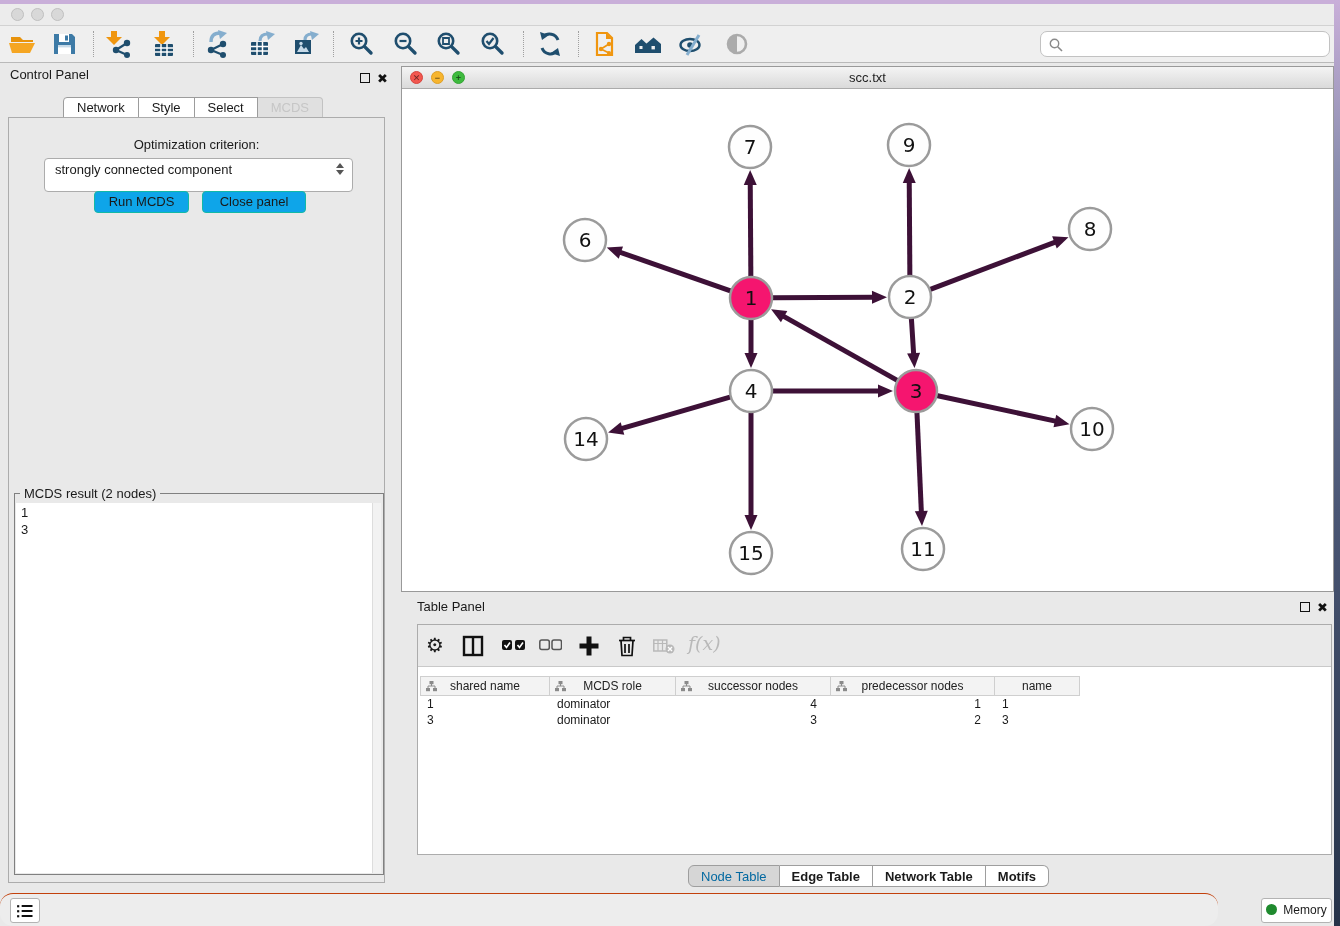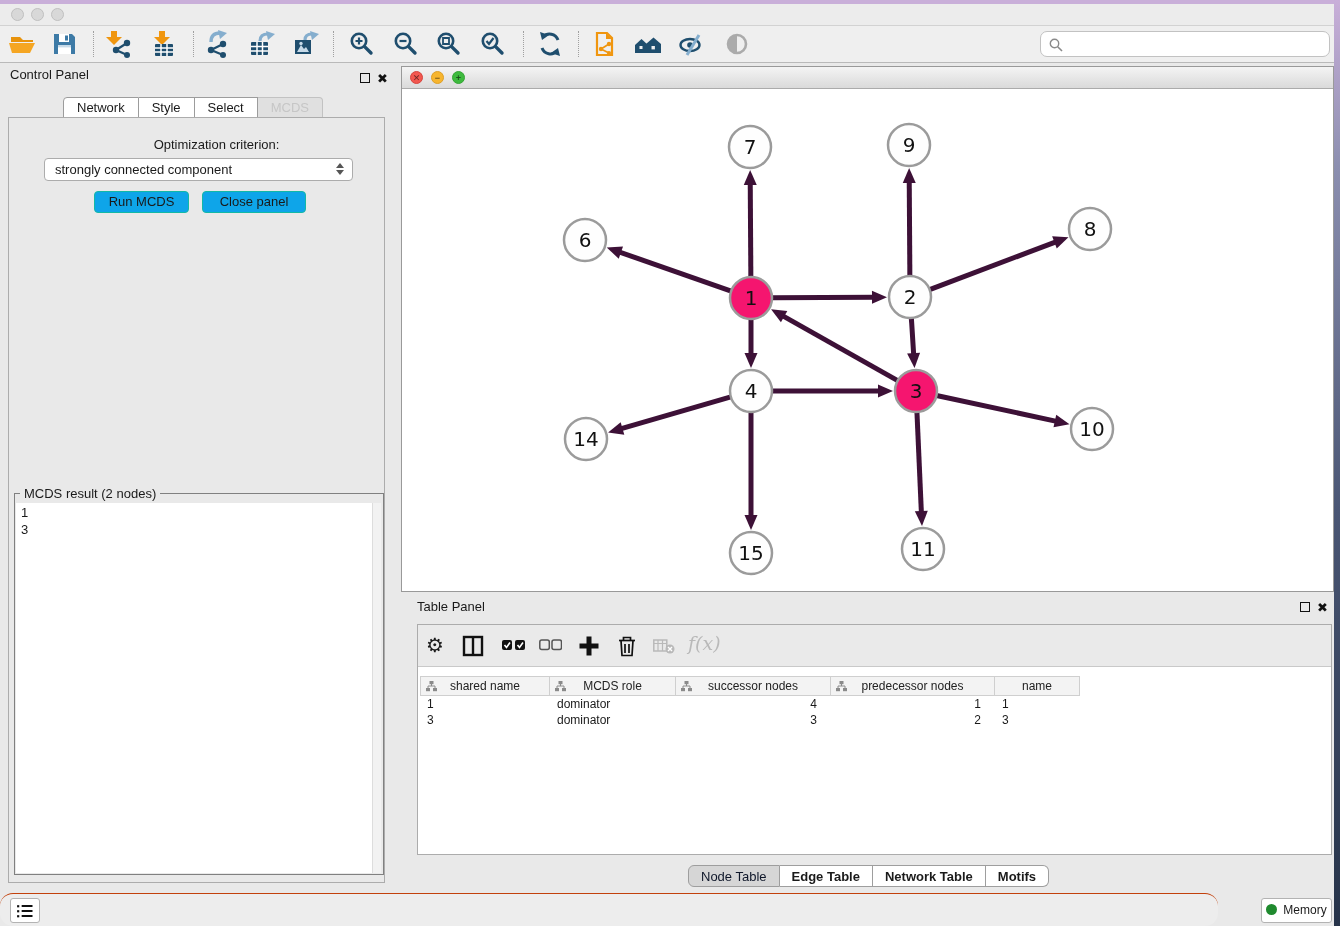--- a/index.html
+++ b/index.html
@@ -22,22 +22,22 @@
   
   .cp-title { left:10px; top:67px; font-size:13px; }
   .panel-mini { font-size:13px; font-weight:bold; color:#111; cursor:pointer; line-height:13px; }
   .float-sq { width:10px; height:10px; border:1.5px solid #111; display:inline-block; cursor:pointer; }
   .ctabs { left:63px; top:97px; height:21px; display:flex; }
   .ctab { height:21px; padding:0 13px; font-size:13px; line-height:20px; background:#fff;
     border:1px solid #9C9C9C; border-left:none; cursor:pointer; }
   .ctab:first-child { border-left:1px solid #9C9C9C; border-radius:4px 0 0 0; }
   .ctab-active { background:#E0E0E0; color:#C6C6C6; border-color:#C2C2C2; border-radius:0 4px 0 0; }
   .cp-box { left:8px; top:117px; width:377px; height:766px; background:#E9E9E9; border:1px solid #ACACAC; }
-  .opt-label { left:8px; top:137px; width:377px; text-align:center; font-size:13px;margin-left:20px; }
-  .dropdown { left:44px; top:158px; width:309px; height:23px; background:#fff; border:1px solid #ACACAC;
+  .opt-label { left:8px; top:137px; width:377px; text-align:center; font-size:13px; }
+  .dropdown { left:44px; top:158px; width:309px; height:34px; background:#fff; border:1px solid #ACACAC;
     border-radius:4px; font-size:13px; line-height:21px; padding-left:10px; cursor:pointer; }
   .dd-stepper { position:absolute; right:8px; top:4px; display:flex; flex-direction:column; gap:2px; }
   .dd-up { width:0;height:0;border-left:4px solid transparent;border-right:4px solid transparent;border-bottom:5px solid #555; }
   .dd-down { width:0;height:0;border-left:4px solid transparent;border-right:4px solid transparent;border-top:5px solid #555; }
   .btn { height:22px; background:#0ea5e9; border:1px solid #14b8a6; border-radius:4px; font-size:13px;
     text-align:center; line-height:20px; cursor:pointer; }
   .result-group { left:14px; top:493px; width:370px; height:382px; border:1px solid #808080; }
   .result-legend { left:20px; top:486px; background:#E9E9E9; padding:0 4px; font-size:13px; }
   .result-area { left:16px; top:503px; width:365px; height:370px; background:#fff; white-space:pre;
     font-size:13px; line-height:17px; padding:1px 0 0 5px; cursor:text; }
@@ -62,21 +62,21 @@
   .th:first-child { border-left:1px solid #CFCFCF; }
   .th svg { position:absolute; left:5px; top:4px; }
   .tbody { position:absolute; left:2px; top:71px; }
   .trow { display:flex; height:16px; cursor:pointer; }
   .td { font-size:12px; line-height:16px; overflow:hidden; }
   .btabs { left:688px; top:865px; height:22px; display:flex; }
   .btab { height:22px; padding:0 12px; font-size:13px; font-weight:600; line-height:21px; background:#fff;
     border:1px solid #9E9E9E; border-left:none; cursor:pointer; }
   .btab:first-child { border-left:1px solid #9E9E9E; border-radius:6px 0 0 6px; }
   .btab:last-child { border-radius:0 6px 6px 0; }
-  .btab-active { background:#D6D6D6; color:#0f172a; font-weight:normal; }
+  .btab-active { background:#D6D6D6; color:#0369a1; font-weight:normal; }
   
   .statusbar { left:0; top:893px; width:1218px; height:33px; background:#EDEDED; border-top:1px solid #c2410c;border-radius:13px; }
   .sb-btn { top:4px; height:25px; background:#fff; border:1px solid #B3B3B3; border-radius:3px; cursor:pointer; }
   .mem-dot { display:inline-block; width:11px; height:11px; border-radius:50%; background:#1F8A2E; vertical-align:-1px; margin-right:6px; }
 </style>
 </head>
 <body>
 
 <div class="abs desk-top"></div>
 <div class="abs desk-right"></div>
@@ -234,20 +234,21 @@
 <div class="abs result-legend">MCDS result (2 nodes)</div>
 <div class="abs result-area">1
 3</div>
 <div class="abs result-scroll"></div>
 
 <div class="abs netwin">
   <div class="abs net-titlebar">
     <div class="abs light" style="left:8px; background:#F2574F; border:1px solid #D6453E">✕</div>
     <div class="abs light" style="left:29px; background:#F7B52E; border:1px solid #DD9F27">−</div>
     <div class="abs light" style="left:50px; background:#3EBA3E; border:1px solid #35A435">+</div>
+    <div class="abs net-title">scc.txt</div>
   </div>
   <div class="abs net-canvas">
     <svg id="graph" width="931" height="502" viewBox="0 0 931 502">
         <line x1="348.860930201927" y1="188.00046049097114" x2="348.2317829967884" y2="92.99923251504809" stroke="#3D1137" stroke-width="5"></line>
         <polygon points="348.15231454074666,80.99949565274589 354.7515075778792,95.95612131693437 341.7517926437185,96.04221214431291" fill="#3D1137"></polygon>
         <line x1="329.1752536154717" y1="202.07328138371903" x2="216.04124397421378" y2="162.54453102713492" stroke="#3D1137" stroke-width="5"></line>
         <polygon points="204.71281746876906,158.5864061035458 221.01733493418575,157.39783123424965 216.7293662669642,169.67029328181476" fill="#3D1137"></polygon>
         <line x1="369.99958468064904" y1="208.86792714037327" x2="473.0006921989183" y2="208.2201214327112" stroke="#3D1137" stroke-width="5"></line>
         <polygon points="485.0004548735749,208.14465122721023 470.0416312249005,214.7388604328588 469.95987183560777,201.73911753531414" fill="#3D1137"></polygon>
         <line x1="349" y1="230" x2="349" y2="267" stroke="#3D1137" stroke-width="5"></line>

